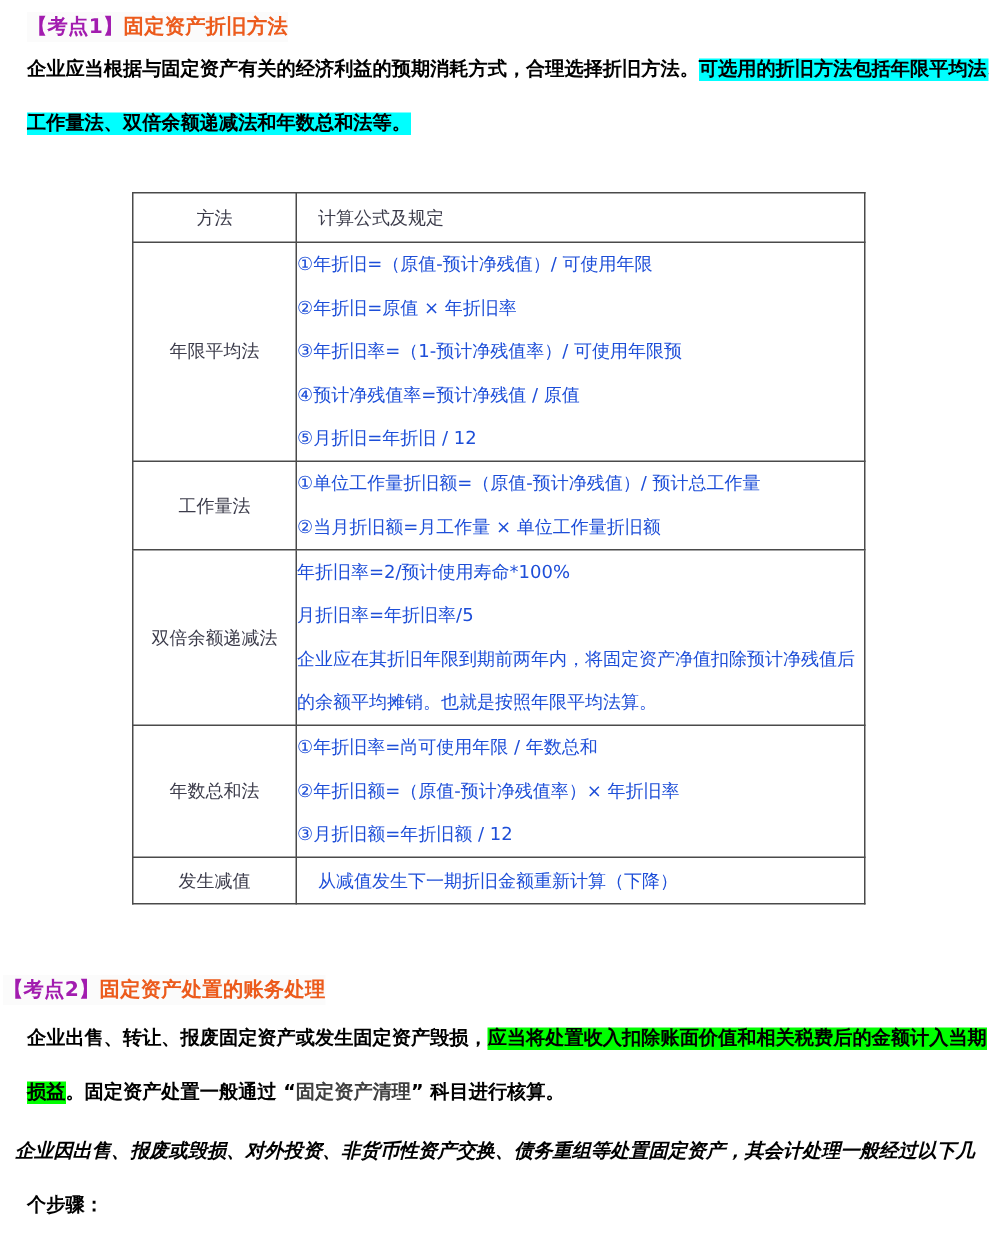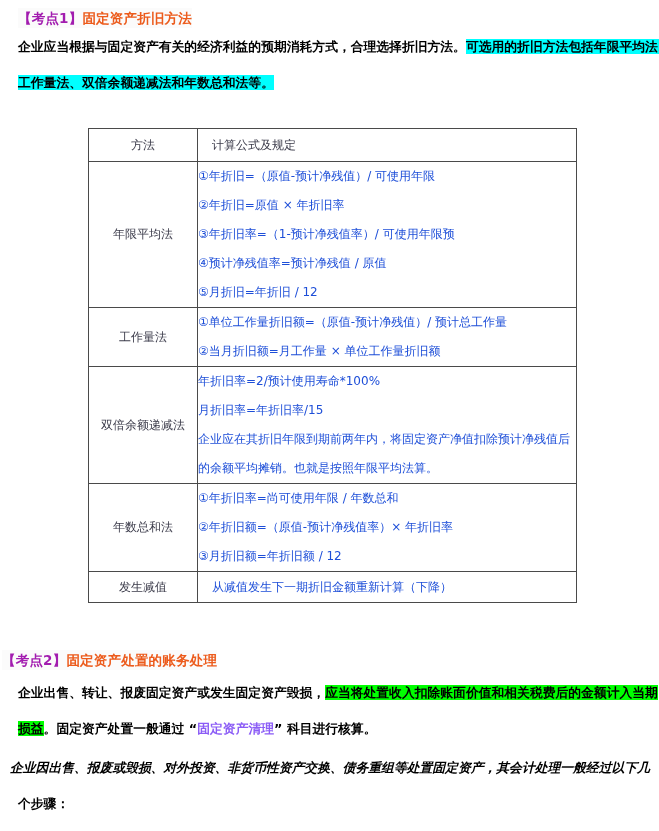--- a/index.html
+++ b/index.html
@@ -40,21 +40,21 @@
     background: #00ffff;
     box-decoration-break: clone;
     -webkit-box-decoration-break: clone;
   }
   .hl-green {
     background: #00ff00;
     box-decoration-break: clone;
     -webkit-box-decoration-break: clone;
   }
   .blue-term {
-    color: #8b5cf6;
+    color: #404040;
   }
 
   
   .line {
     position: absolute;
     white-space: nowrap;
     font-size: 12.8px;
     font-weight: bold;
     line-height: 22px;
   }
@@ -148,21 +148,21 @@
           <td class="col-formula">
             <div class="fline">①单位工作量折旧额=（原值-预计净残值）/ 预计总工作量</div>
             <div class="fline">②当月折旧额=月工作量 × 单位工作量折旧额</div>
           </td>
         </tr>
 
         <tr>
           <td class="col-method">双倍余额递减法</td>
           <td class="col-formula">
             <div class="fline">年折旧率=2/预计使用寿命*100%</div>
-            <div class="fline">月折旧率=年折旧率/15</div>
+            <div class="fline">月折旧率=年折旧率/5</div>
             <div class="fline wrap" style="margin-left:-14px; padding-left:14px;">企业应在其折旧年限到期前两年内，将固定资产净值扣除预计净残值后的余额平均摊销。也就是按照年限平均法算。</div>
           </td>
         </tr>
 
         <tr>
           <td class="col-method">年数总和法</td>
           <td class="col-formula">
             <div class="fline">①年折旧率=尚可使用年限 / 年数总和</div>
             <div class="fline">②年折旧额=（原值-预计净残值率）× 年折旧率</div>
             <div class="fline">③月折旧额=年折旧额 / 12</div>

